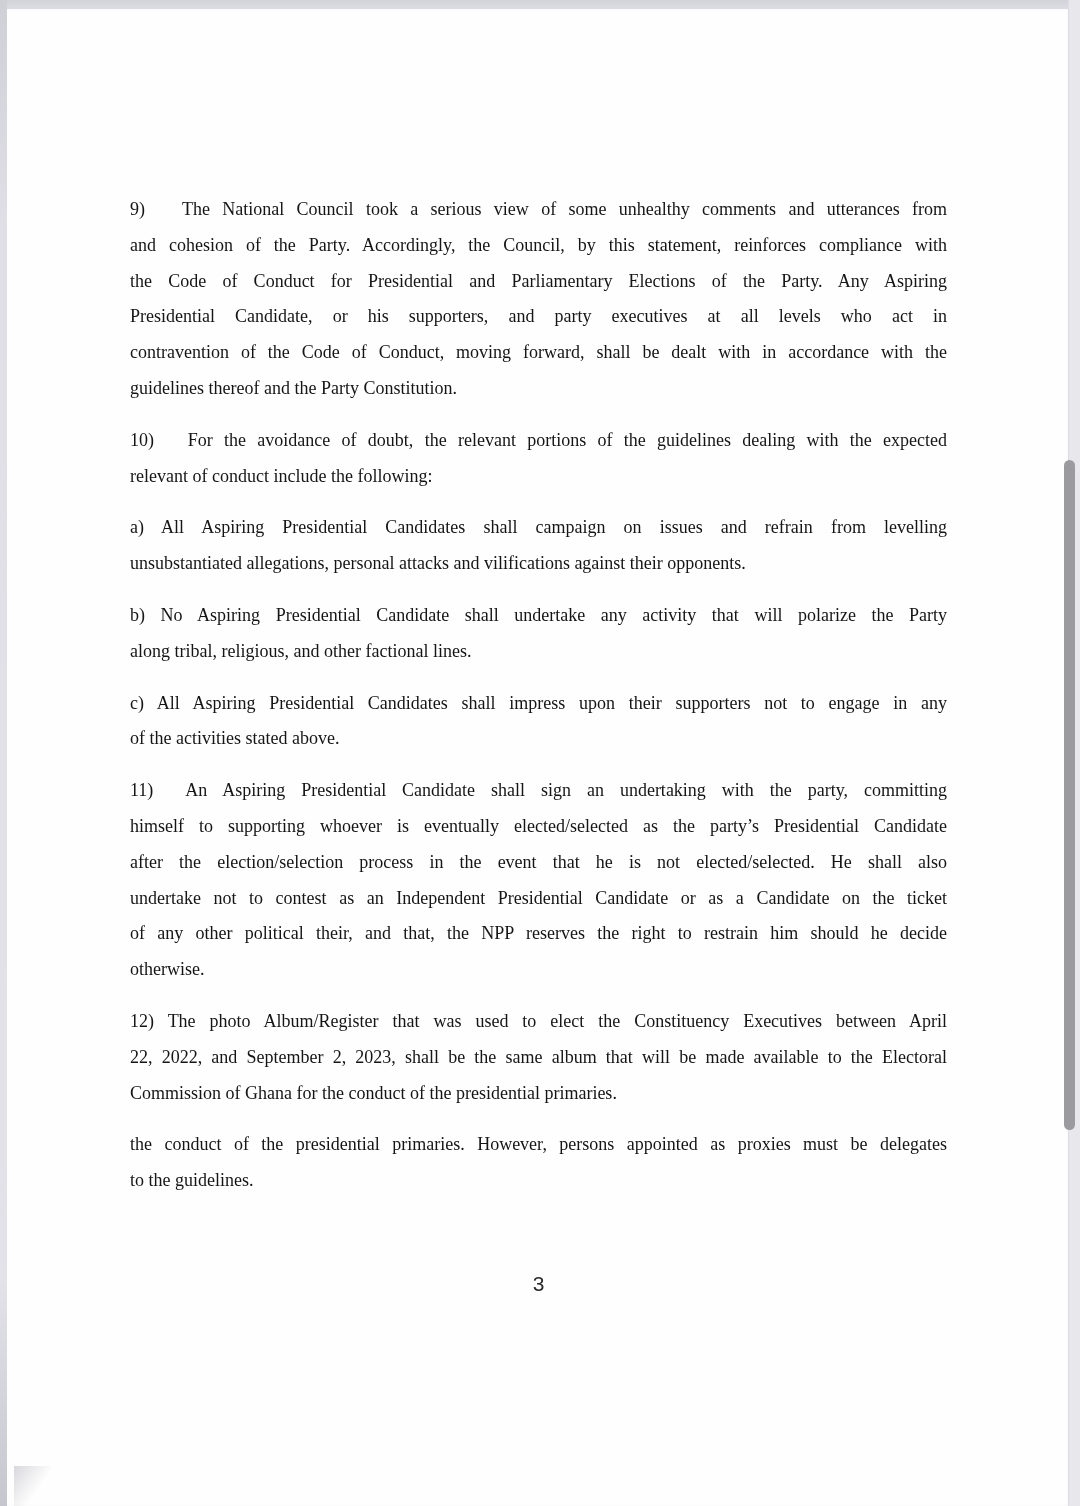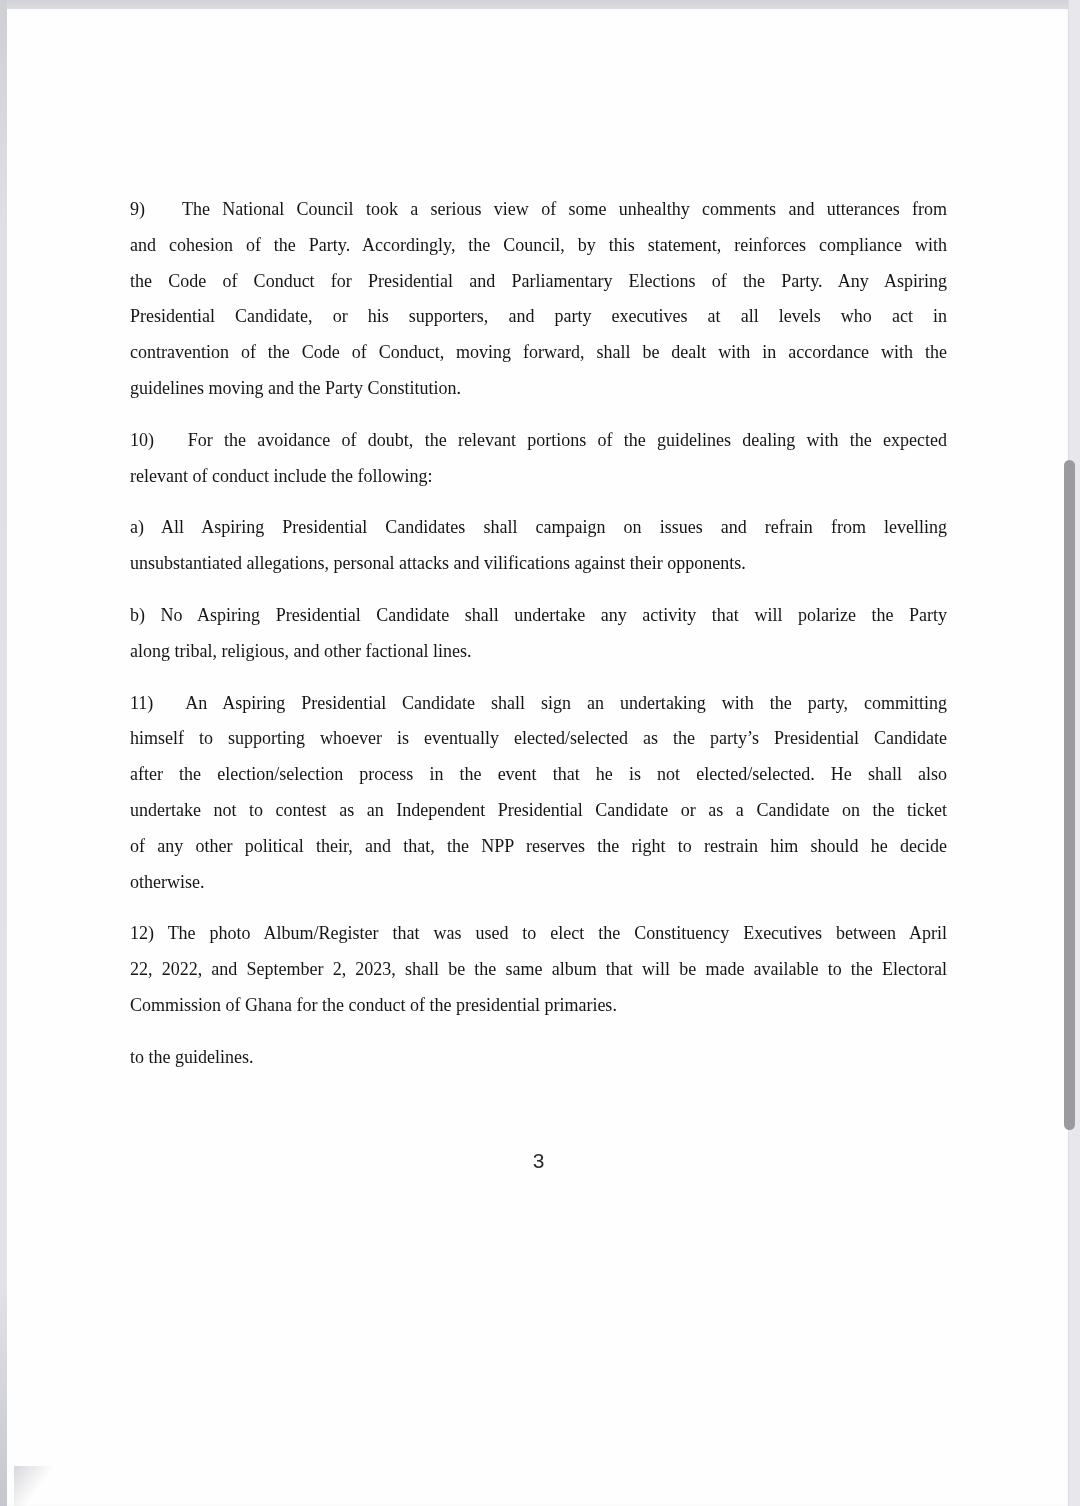--- a/index.html
+++ b/index.html
@@ -90,55 +90,60 @@
   </div>
 
   <div class="content">
 
     <div class="para">
       <div class="line">9)&nbsp;&nbsp;&nbsp;The National Council took a serious view of some unhealthy comments and utterances from</div>
       <div class="line">and cohesion of the Party. Accordingly, the Council, by this statement, reinforces compliance with</div>
       <div class="line">the Code of Conduct for Presidential and Parliamentary Elections of the Party. Any Aspiring</div>
       <div class="line">Presidential Candidate, or his supporters, and party executives at all levels who act in</div>
       <div class="line">contravention of the Code of Conduct, moving forward, shall be dealt with in accordance with the</div>
-      <div class="line last">guidelines moving and the Party Constitution.</div>
+      <div class="line last">guidelines thereof and the Party Constitution.</div>
     </div>
 
     <div class="para">
       <div class="line">10)&nbsp;&nbsp;&nbsp;For the avoidance of doubt, the relevant portions of the guidelines dealing with the expected</div>
       <div class="line last">relevant of conduct include the following:</div>
     </div>
 
     <div class="para">
       <div class="line">a) All Aspiring Presidential Candidates shall campaign on issues and refrain from levelling</div>
       <div class="line last">unsubstantiated allegations, personal attacks and vilifications against their opponents.</div>
     </div>
 
     <div class="para">
       <div class="line">b) No Aspiring Presidential Candidate shall undertake any activity that will polarize the Party</div>
       <div class="line last">along tribal, religious, and other factional lines.</div>
     </div>
 
+    <div class="para">
+      <div class="line">c) All Aspiring Presidential Candidates shall impress upon their supporters not to engage in any</div>
+      <div class="line last">of the activities stated above.</div>
+    </div>
 
     <div class="para">
       <div class="line">11)&nbsp;&nbsp;An Aspiring Presidential Candidate shall sign an undertaking with the party, committing</div>
       <div class="line">himself to supporting whoever is eventually elected/selected as the party’s Presidential Candidate</div>
       <div class="line">after the election/selection process in the event that he is not elected/selected. He shall also</div>
       <div class="line">undertake not to contest as an Independent Presidential Candidate or as a Candidate on the ticket</div>
       <div class="line">of any other political their, and that, the NPP reserves the right to restrain him should he decide</div>
       <div class="line last">otherwise.</div>
     </div>
 
     <div class="para">
       <div class="line">12) The photo Album/Register that was used to elect the Constituency Executives between April</div>
       <div class="line">22, 2022, and September 2, 2023, shall be the same album that will be made available to the Electoral</div>
       <div class="line last">Commission of Ghana for the conduct of the presidential primaries.</div>
     </div>
 
     <div class="para">
+      <div class="line">the conduct of the presidential primaries. However, persons appointed as proxies must be delegates</div>
       <div class="line last">to the guidelines.</div>
     </div>
 
     <div class="page-number">3</div>
   </div>
 
   <div class="scroll-track"></div>
   <div class="scroll-thumb"></div>
 </div>
 

